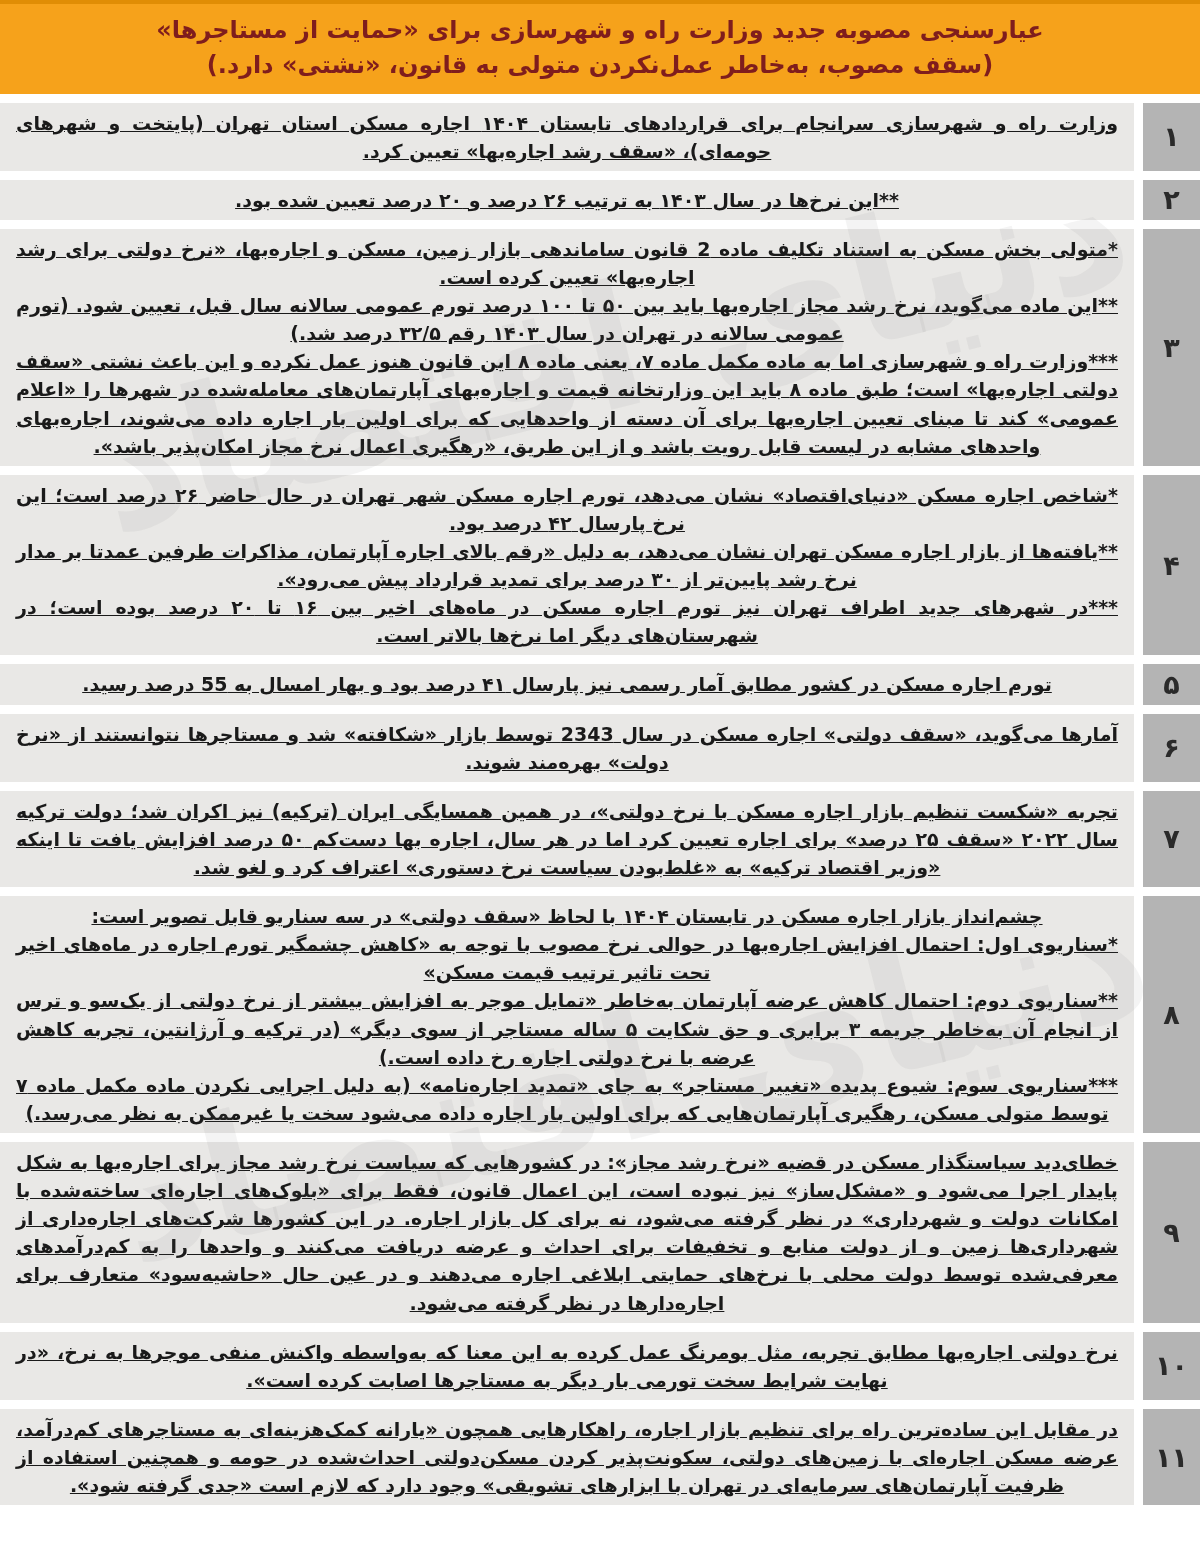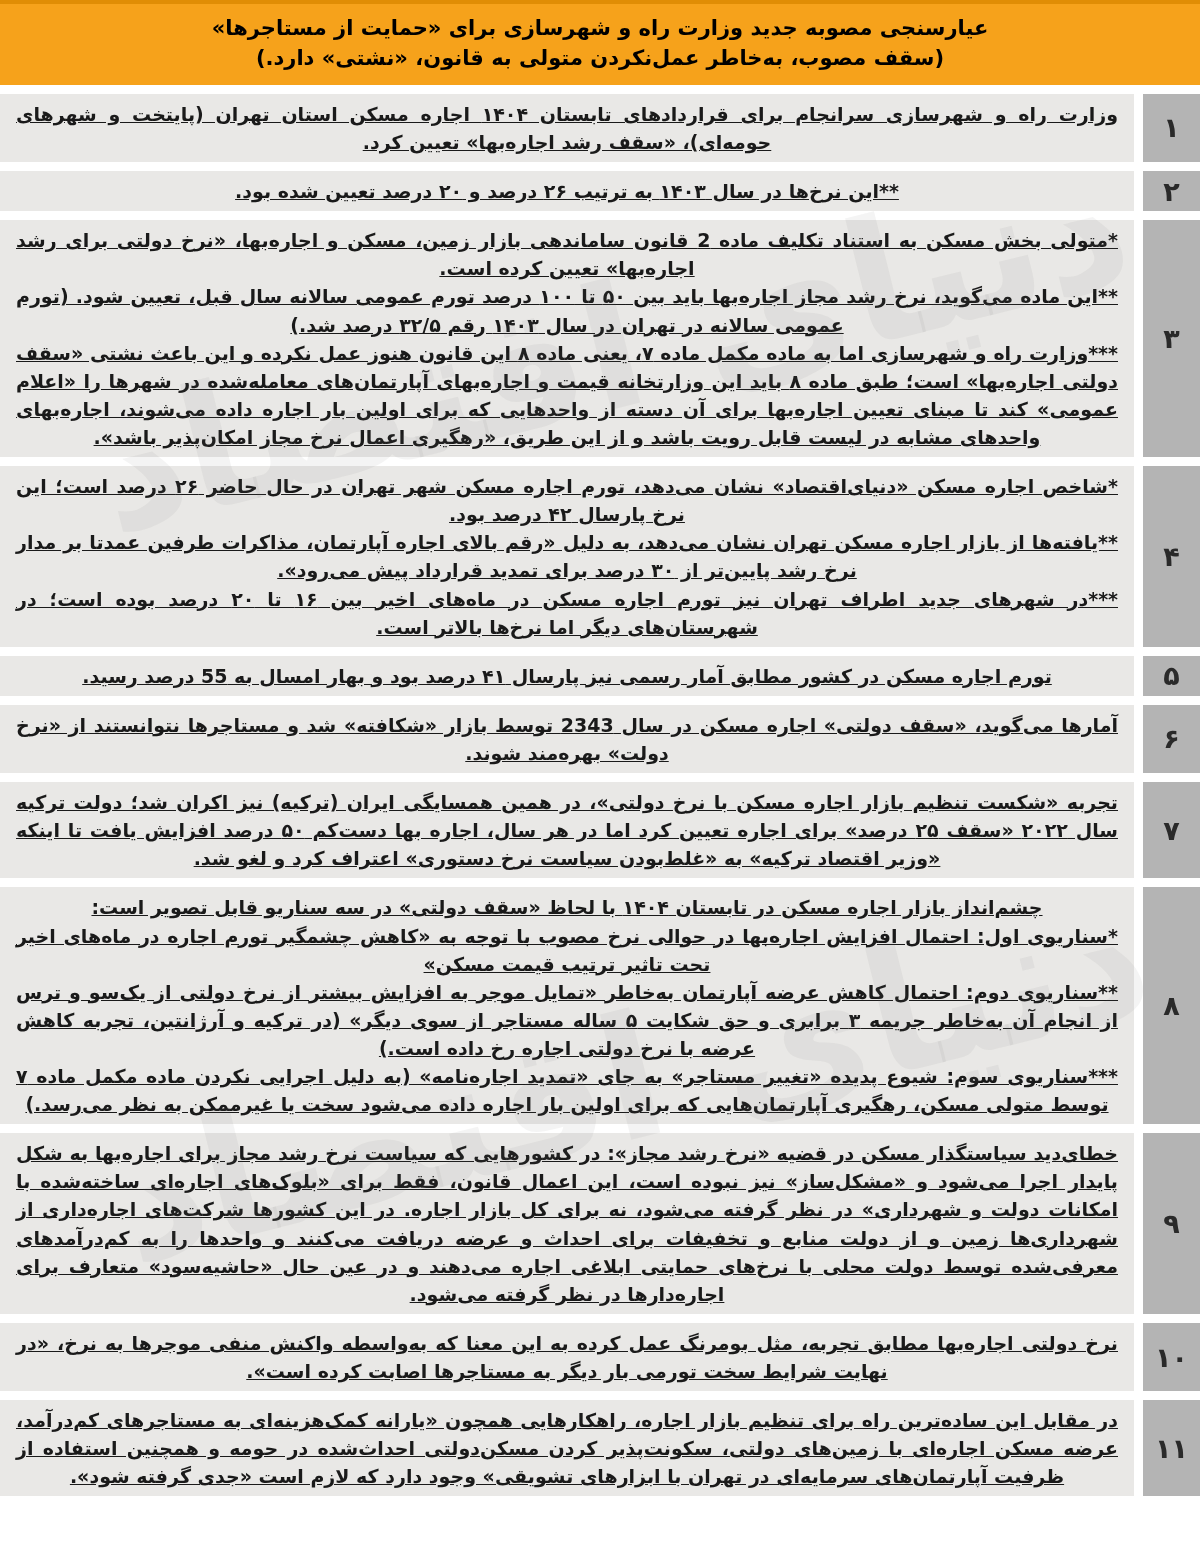--- a/index.html
+++ b/index.html
@@ -22,23 +22,23 @@
     position:relative;
     width:1200px;
     overflow:hidden;
   }
   .header{
     background:var(--header-bg);
     border-top:4px solid var(--header-edge);
     padding:9px 20px 11px;
     text-align:center;
     font-weight:bold;
-    font-size:21px;
+    font-size:24px;
     line-height:1.45;
-    color:#000000;
+    color:#7f1d1d;
   }
   .rows{
     display:flex;
     flex-direction:column;
     gap:9px;
     padding:9px 0 10px;
     direction:rtl;
     position:relative;
     z-index:1;
   }

